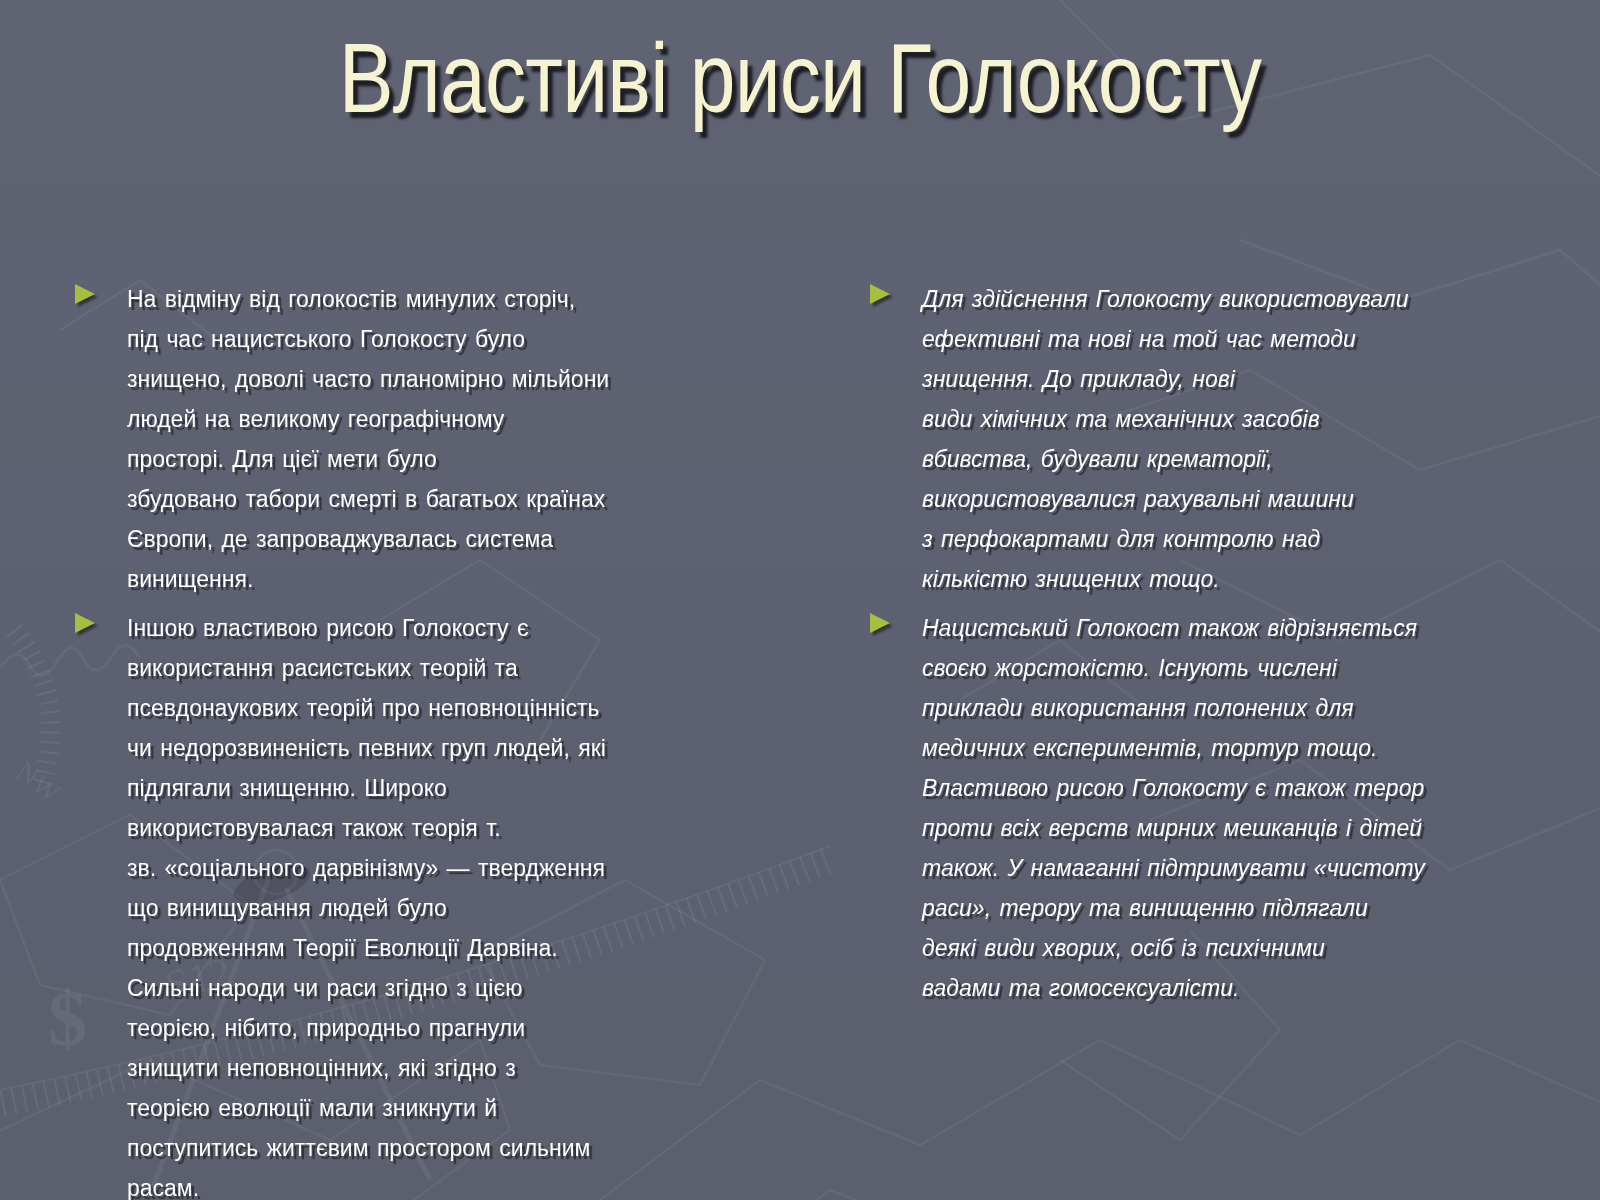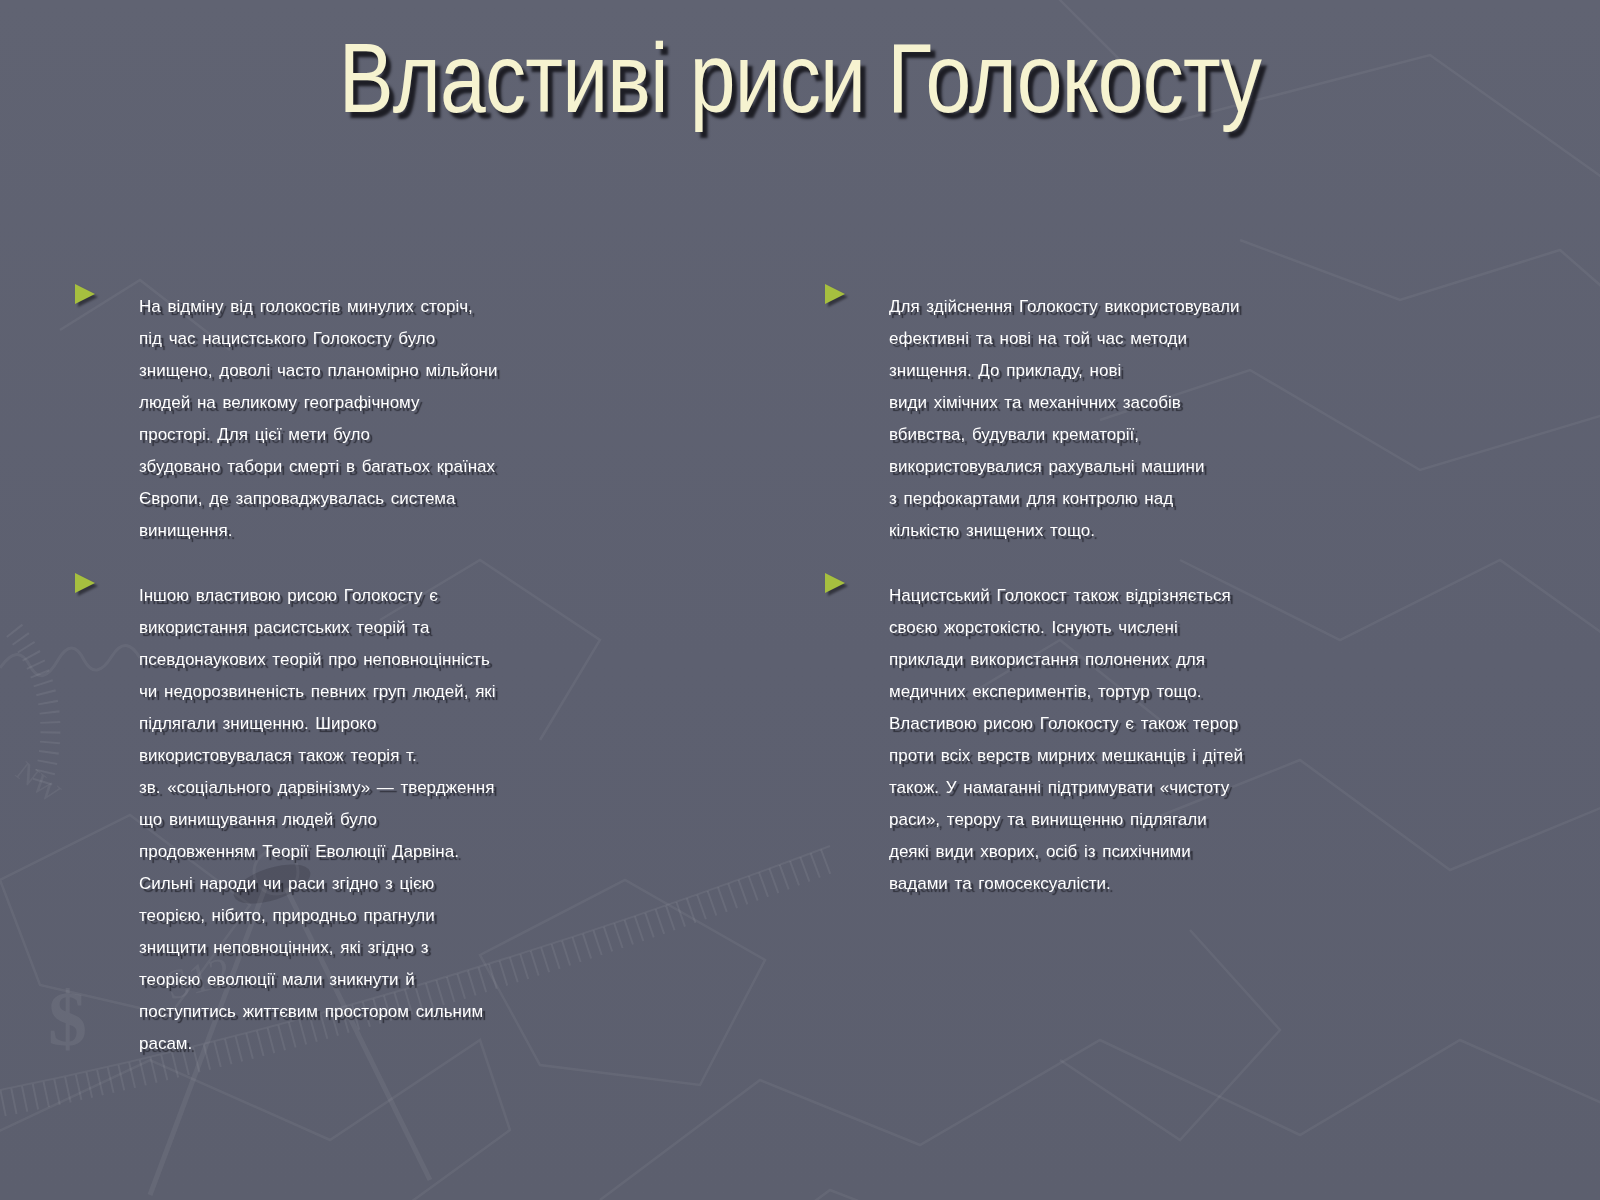--- a/index.html
+++ b/index.html
@@ -20,35 +20,35 @@
     font-size:98px; font-weight:400; letter-spacing:-1px;
     color:#f6f3d0;
     transform:scaleX(0.84); transform-origin:50% 50%;
     text-shadow:6px 6px 3px rgba(18,18,24,0.85);
     white-space:nowrap;
   }
 
   .content { position:absolute; top:279px; left:0; width:1600px; }
   .column  { position:absolute; top:0; }
   .column-left  { left:75px;  width:700px; }
-  .column-right { left:825px; width:700px; }
+  .column-right { left:870px; width:700px;font-style:italic; }
 
   .bullet-item { display:flex; align-items:flex-start; margin:0 0 9px 0; }
   .marker {
     flex:0 0 auto;
     width:0; height:0;
     border-left:20px solid #a6bf3f;
     border-top:10px solid transparent;
     border-bottom:10px solid transparent;
     margin:5px 32px 0 0;
     filter:drop-shadow(3px 3px 1px rgba(15,15,20,0.55));
   }
   .bullet-text {
-    margin:12px; padding:0;
-    font-size:17px; line-height:32px;
+    margin:0; padding:0;
+    font-size:23px; line-height:40px;
     color:#ffffff;
     word-spacing:2px;
     white-space:pre;
     text-shadow:3px 3px 1px rgba(15,15,22,0.6);
   }
 </style>
 </head>
 <body>
 
 <div class="slide">

